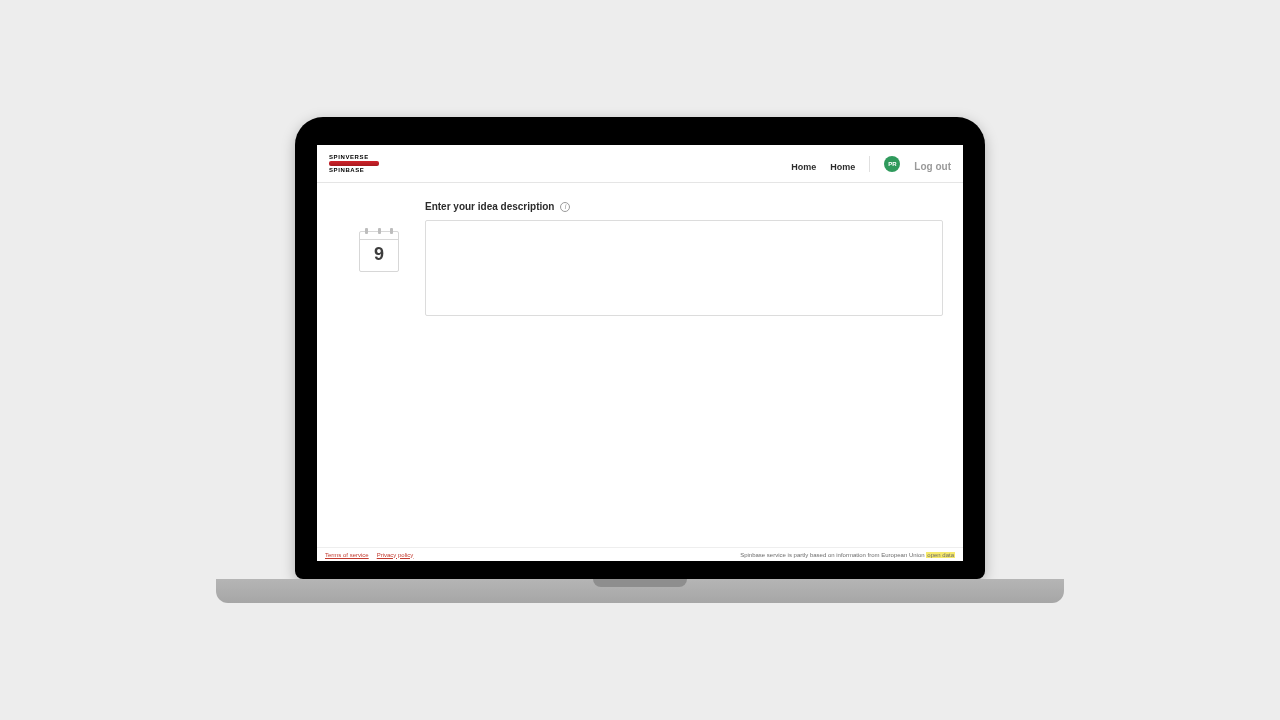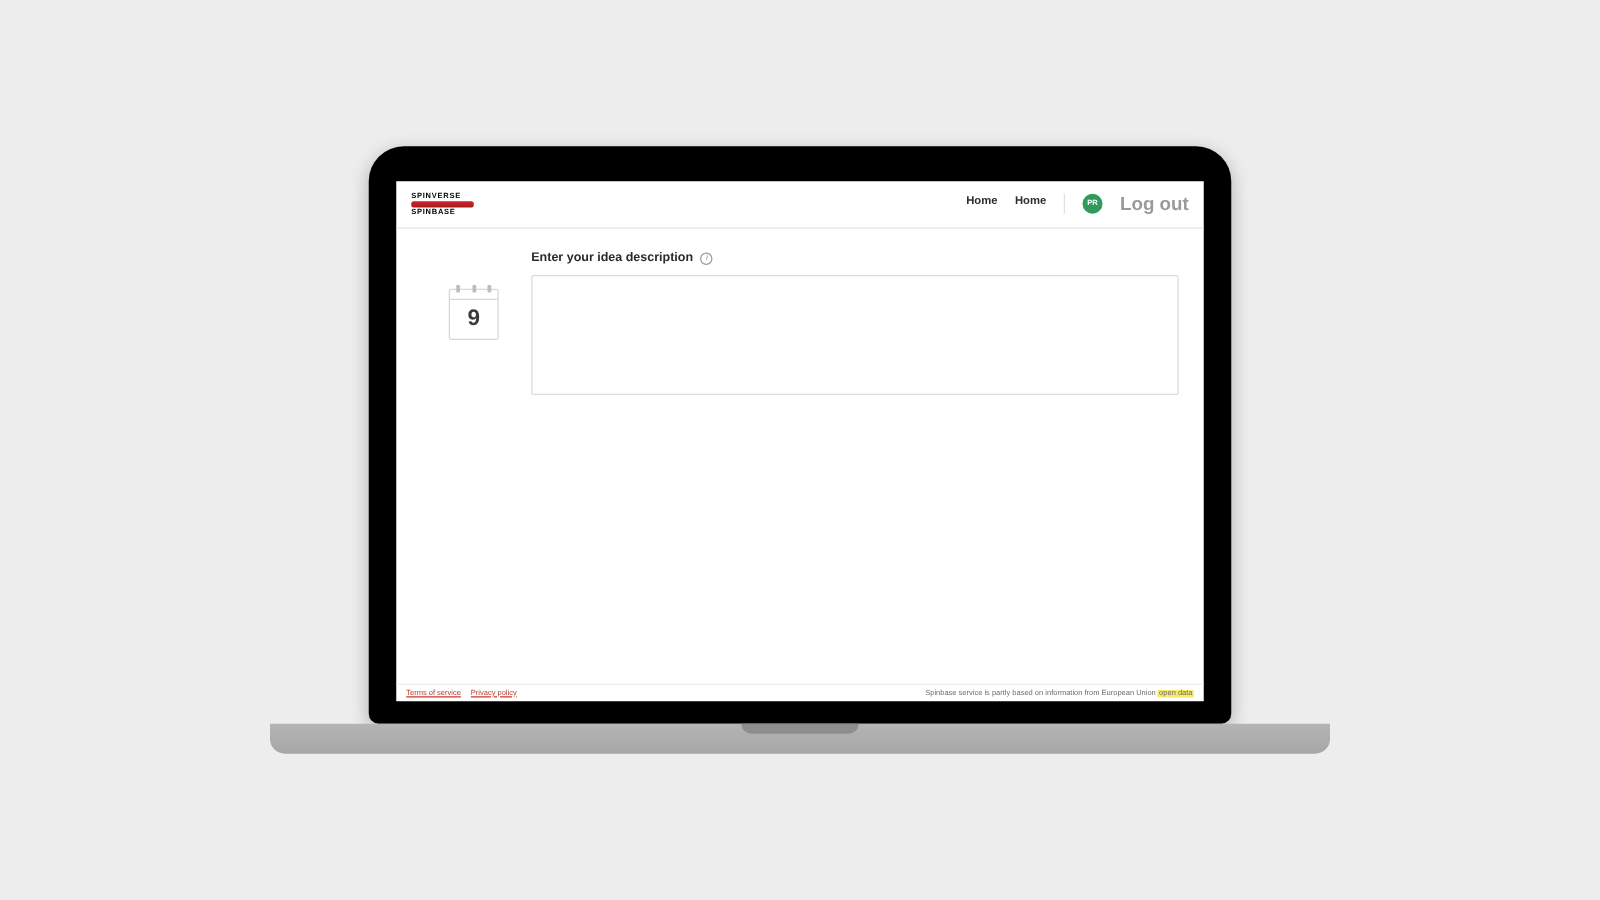--- a/index.html
+++ b/index.html
@@ -59,30 +59,30 @@
   }
   .logo {
     display: flex; flex-direction: column; line-height: 1;
     font-size: 6px; letter-spacing: .6px; font-weight: 700;
   }
   .logo .redbar {
     width: 50px; height: 5px; margin: 1px 0;
     background: linear-gradient(#d0232b,#a8191f);
     border-radius: 2px;
   }
-  .nav { margin-left: auto; display: flex; align-items: flex-start; gap: 14px; }
+  .nav { margin-left: auto; display: flex; align-items: flex-end; gap: 14px; }
   .nav a { font-size: 9px; font-weight: 600; color: #2d2d2d; text-decoration: none; cursor: pointer; }
   .nav .divider { width: 1px; height: 16px; background: #e0e0e0; }
   .avatar {
     width: 16px; height: 16px; border-radius: 50%;
     background: #2f9a5c; color: #fff; font-size: 6px; font-weight: 700;
     display: flex; align-items: center; justify-content: center;
     cursor: pointer;
   }
-  .logout { font-size: 15px; color: #9a9a9a; font-weight: 600; cursor: pointer; }
+  .logout { font-size: 10px; color: #9a9a9a; font-weight: 600; cursor: pointer; }
 
   .main { flex: 1; display: flex; padding: 18px 20px 0 16px; }
   .side {
     width: 92px; padding-top: 30px; display: flex; flex-direction: column; align-items: center;
   }
   .calendar {
     width: 40px; border: 1px solid #d7d7d7; border-radius: 2px;
     display: flex; flex-direction: column; align-items: center;
     cursor: pointer; position: relative;
   }

